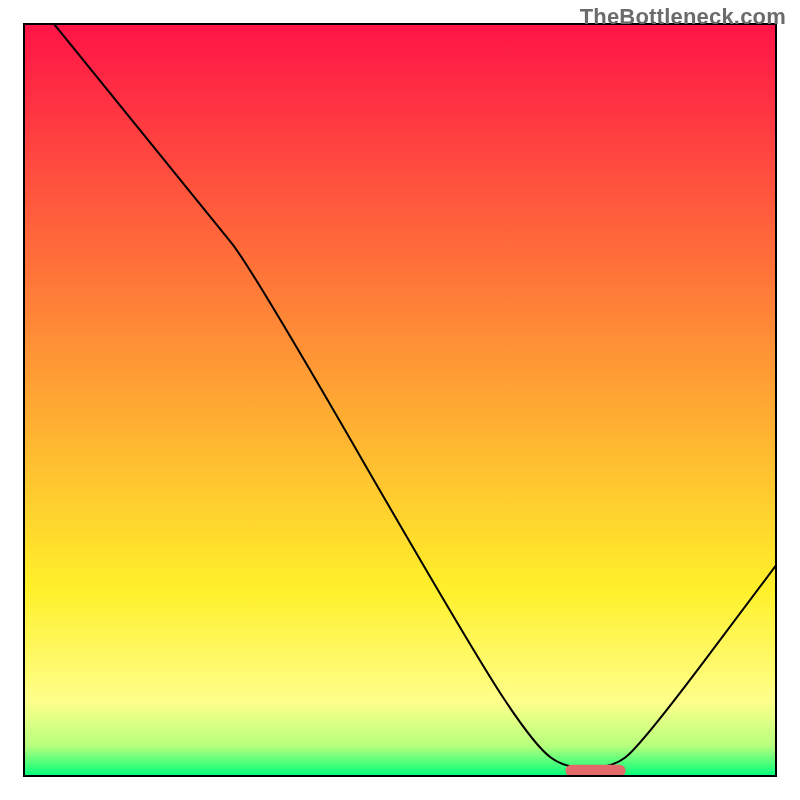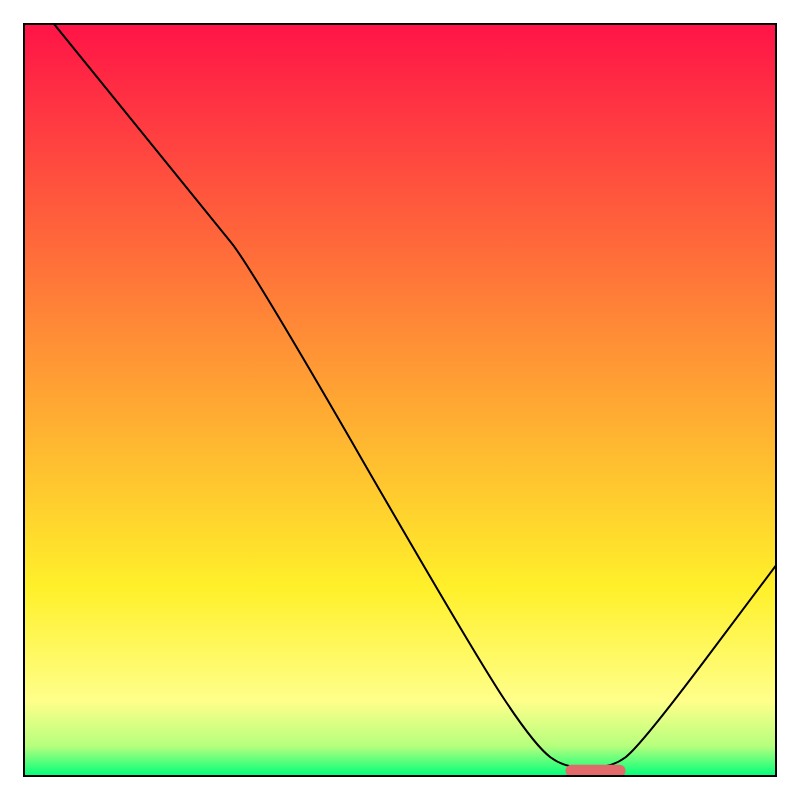--- a/index.html
+++ b/index.html
@@ -51,13 +51,14 @@
 
     <rect id="bg-rect" fill="url(#bg-grad)" x="24" y="24" width="752" height="752"></rect>
 
     <path id="curve-path" fill="none" stroke-linecap="round" stroke-linejoin="round" clip-path="url(#plot-clip)" d="M 54.08 24 Q 212 219.51999999999998 230.8 242.07999999999998 Q 249.6 264.64 362.4 460.15999999999997 Q 475.2 655.68 505.28 700.8 Q 535.36 745.92 550.4 757.2 Q 565.4399999999999 768.48 588 768.48 Q 610.5600000000001 768.48 625.6 757.2 Q 640.64 745.92 708.3199999999999 655.68 T 776 565.4399999999999" stroke="#000000" stroke-width="2"></path>
 
     <rect id="marker-rect" rx="6" ry="6" x="565.4399999999999" y="764.736" width="60.16000000000008" height="12" fill="#e26a6a"></rect>
 
     <rect id="frame-rect" fill="none" x="24" y="24" width="752" height="752" stroke="#000000" stroke-width="2"></rect>
   </svg>
 
+  <div class="watermark">TheBottleneck.com</div>
 </div>
 
 </body></html>

